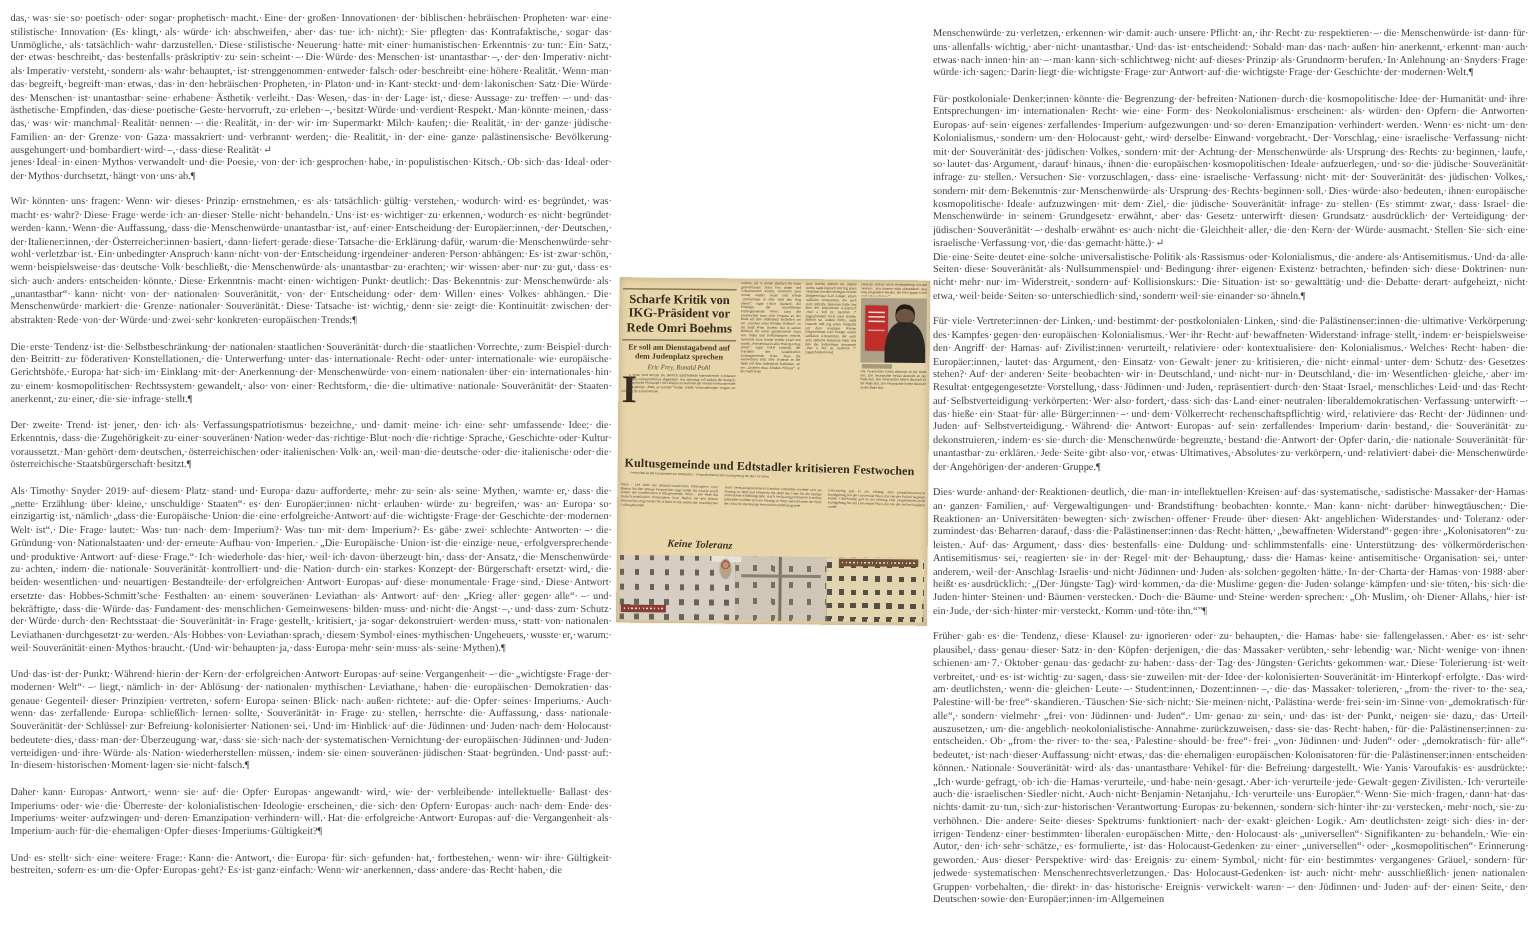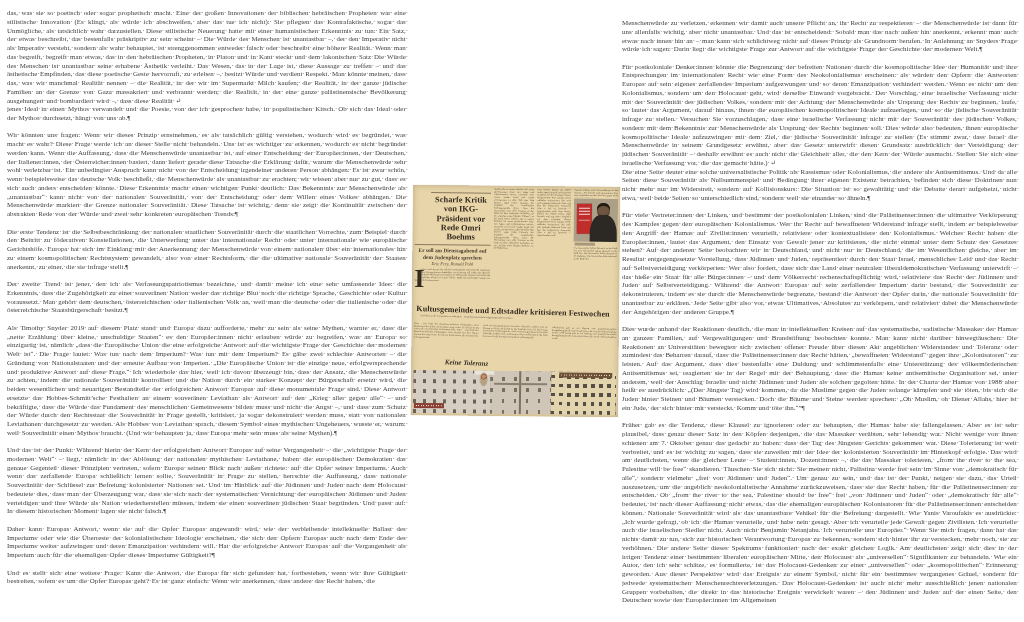--- a/index.html
+++ b/index.html
@@ -23,21 +23,21 @@
     color:#453a2b;
   }
   .clip-inner{position:absolute;inset:2px;overflow:hidden;}
   .art1{display:flex;gap:3px;height:113px;}
   .art1-col1{width:76px;flex:none;padding-top:5px;}
   .art1-col2{width:40px;flex:none;}
   .art1-col3{width:34px;flex:none;}
   .art1-col4{width:44px;flex:none;}
   .clip-headline1{
     font-weight:bold;font-size:8.4px;line-height:9.3px;text-align:center;
-    color:#342b1f;padding:2px 2px 3px 2px;border-top:0.5px solid #8a7a5e;margin-left:16px;
+    color:#342b1f;padding:2px 2px 3px 2px;border-top:0.5px solid #8a7a5e;
   }
   .clip-subhead1{
     font-size:5.4px;line-height:6.2px;text-align:center;color:#473b2a;
     border-top:0.5px solid #8a7a5e;padding:2px 4px 1px 4px;font-weight:bold;
   }
   .clip-byline{font-size:4.5px;line-height:6px;text-align:center;font-style:italic;color:#55483４;}
   .clip-byline{font-size:4.5px;line-height:6px;text-align:center;font-style:italic;color:#554834;}
   .tiny-wrap{overflow:hidden;}
   .tiny{
     font-size:6px;line-height:6.7px;text-align:justify;color:#4a4134;

